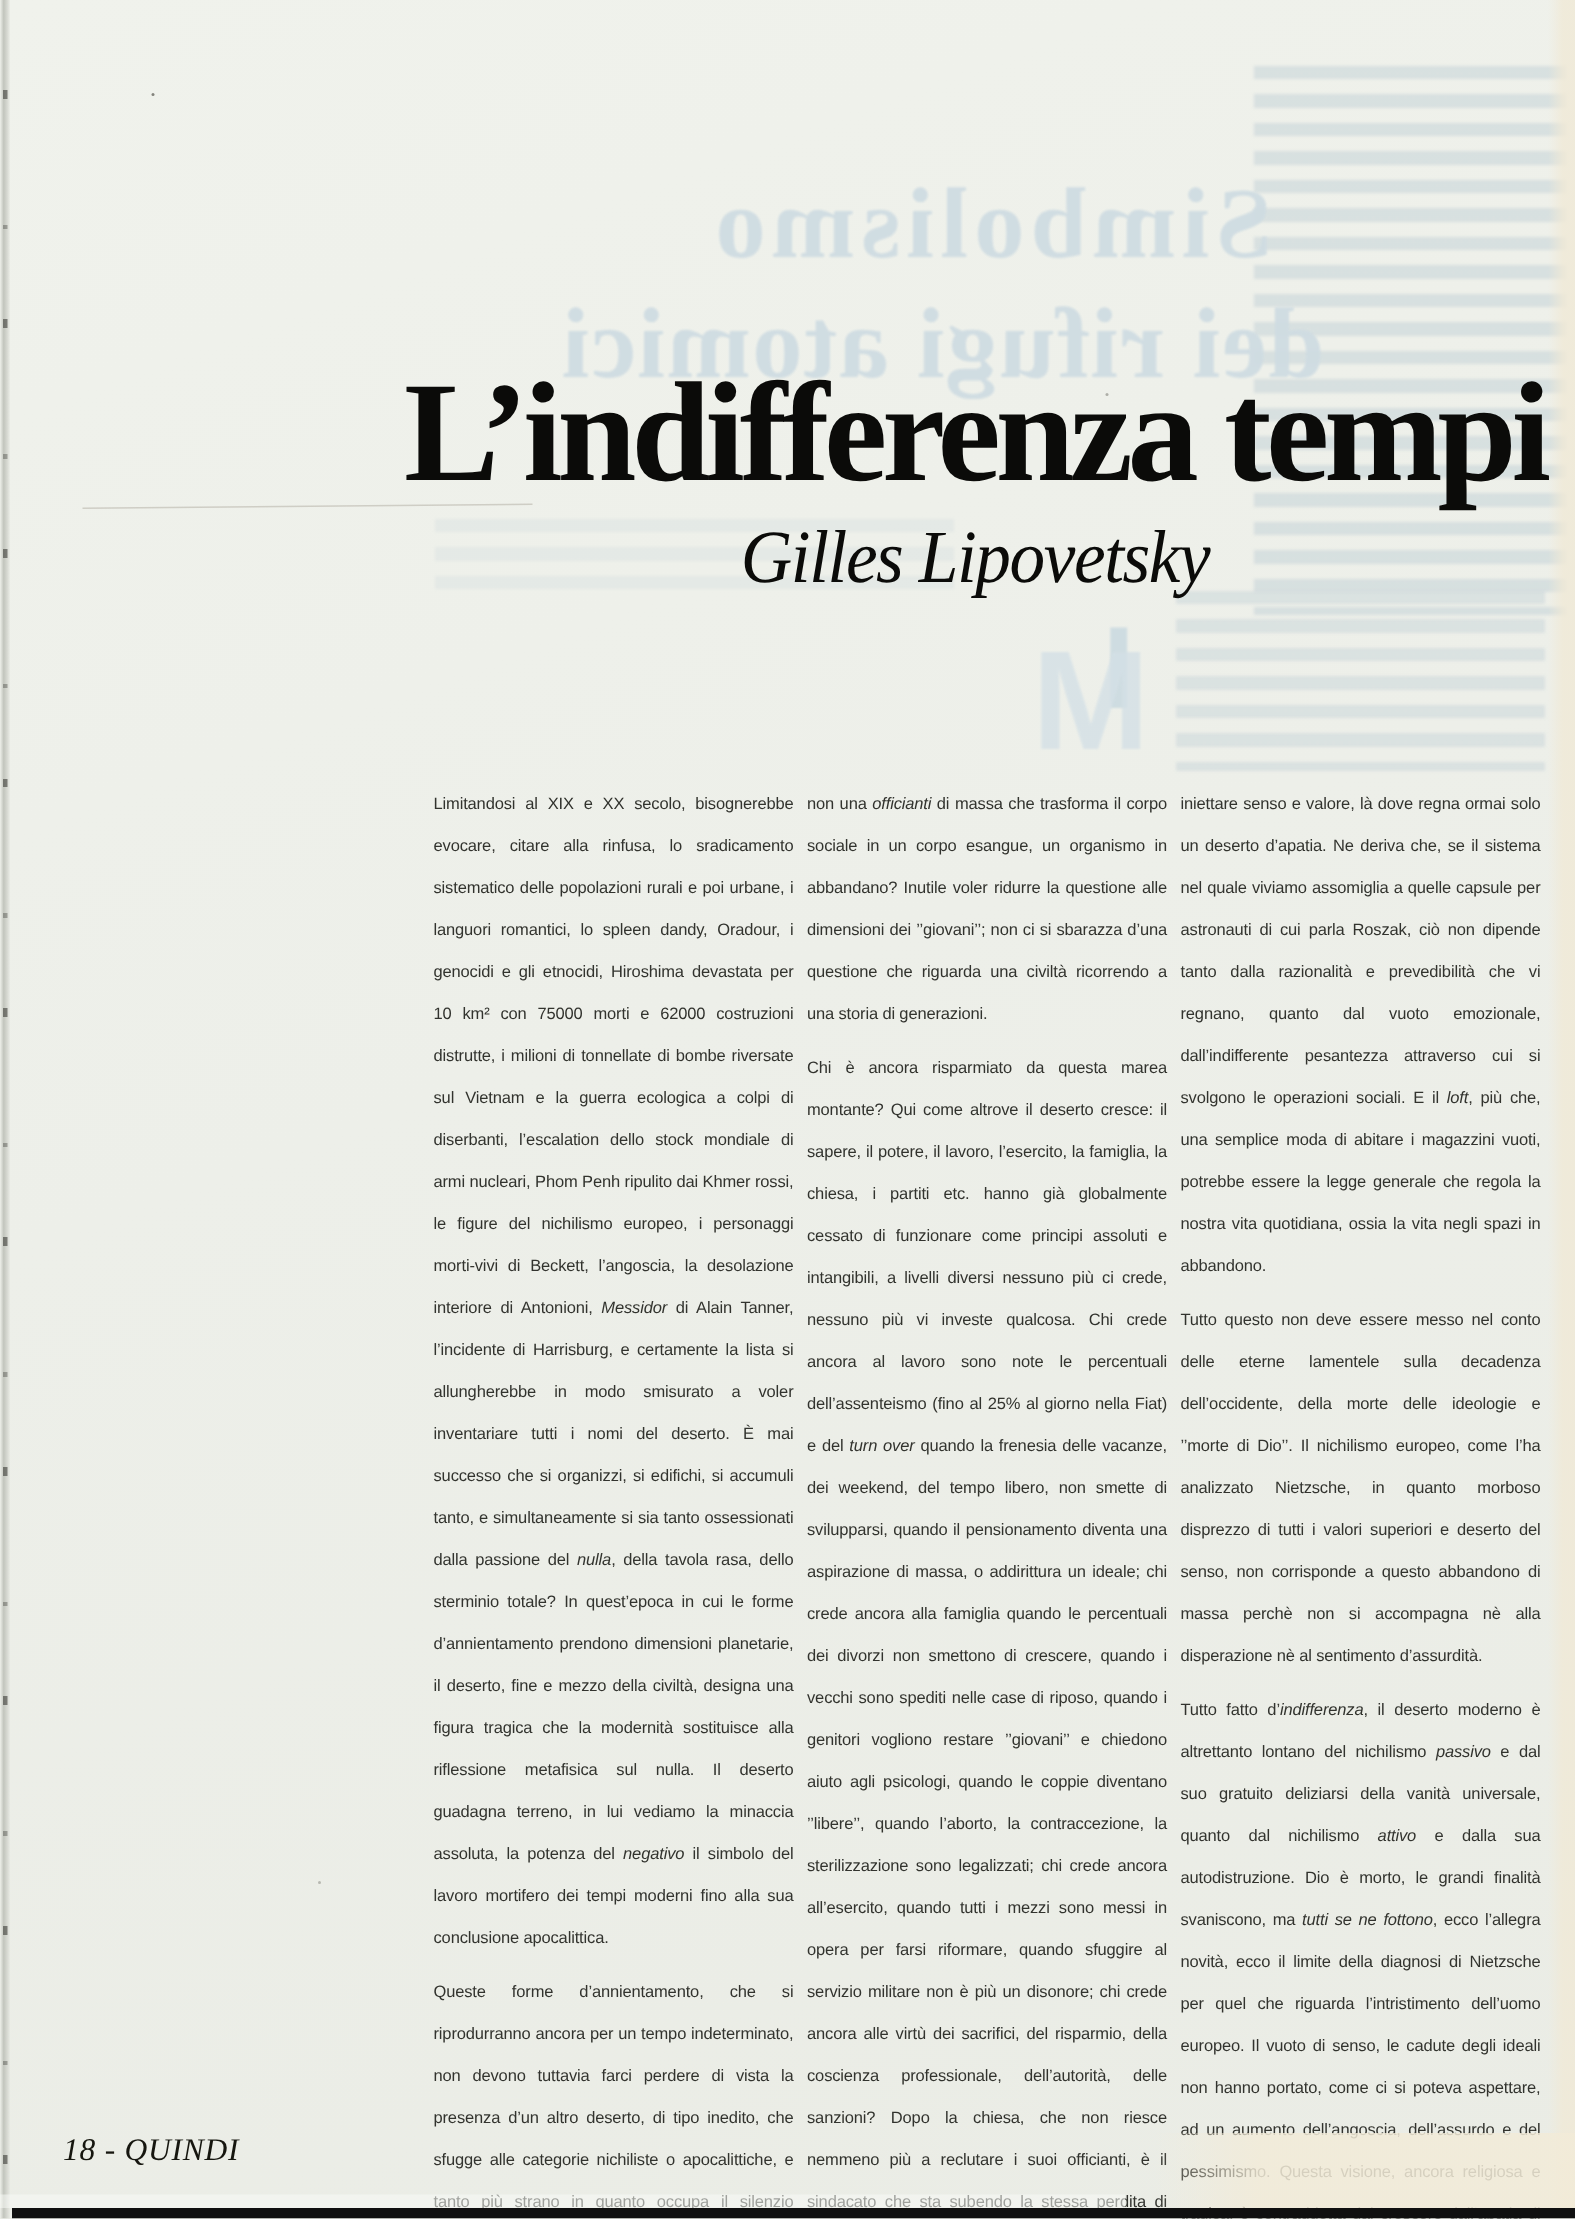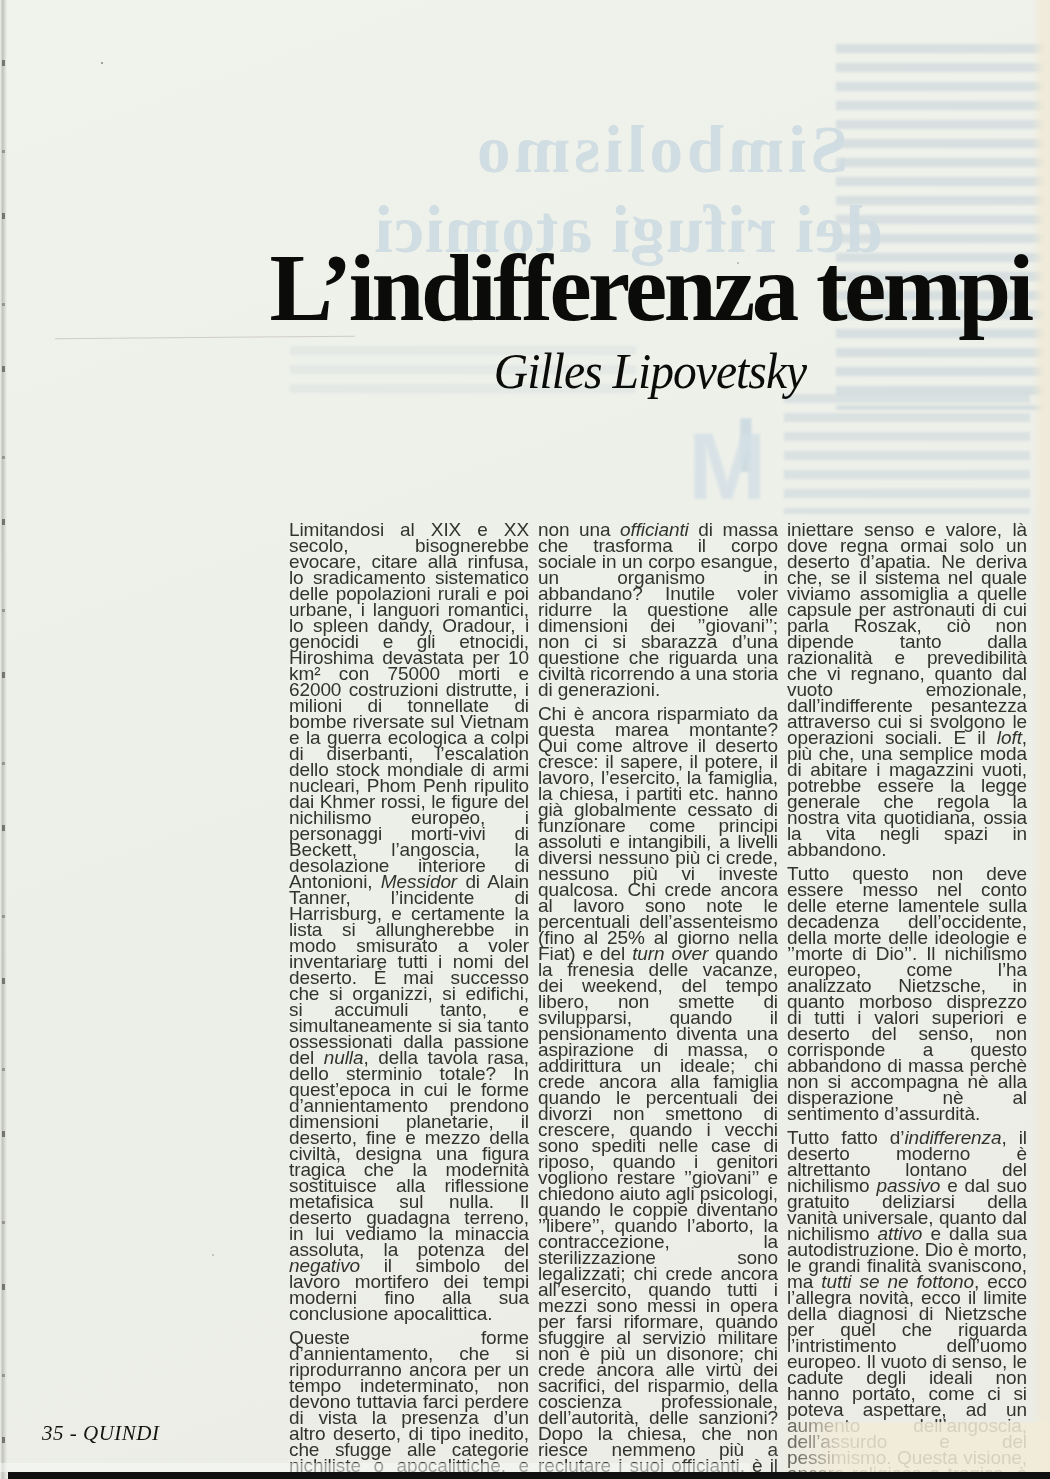--- a/index.html
+++ b/index.html
@@ -80,21 +80,21 @@
     font-size:50px;line-height:54px;letter-spacing:-1px;white-space:nowrap;
     transform:scaleX(.95);
   }
   .columns{
     position:absolute;left:289px;top:522px;width:740px;
     display:flex;gap:9px;align-items:flex-start;
   }
   .col{flex:0 0 240px;width:240px;}
   .col p{
     margin:0 0 8px 0;
-    font-size:19px;line-height:16px;letter-spacing:-.1px;
+    font-size:11px;line-height:28px;letter-spacing:-.1px;
     text-align:justify;color:#32332e;
   }
   .col p:last-child{margin-bottom:0;}
   .footer{
     position:absolute;left:42px;top:1421px;
     font-family:"Liberation Serif",serif;font-style:italic;
     font-size:21px;color:#16160f;letter-spacing:.5px;
   }
 </style>
 </head>
@@ -125,21 +125,21 @@
         <p>Chi è ancora risparmiato da questa marea montante? Qui come altrove il deserto cresce: il sapere, il potere, il lavoro, l’esercito, la famiglia, la chiesa, i partiti etc. hanno già globalmente cessato di funzionare come principi assoluti e intangibili, a livelli diversi nessuno più ci crede, nessuno più vi investe qualcosa. Chi crede ancora al lavoro sono note le percentuali dell’assenteismo (fino al 25% al giorno nella Fiat) e del <i>turn over</i> quando la frenesia delle vacanze, dei weekend, del tempo libero, non smette di svilupparsi, quando il pensionamento diventa una aspirazione di massa, o addirittura un ideale; chi crede ancora alla famiglia quando le percentuali dei divorzi non smettono di crescere, quando i vecchi sono spediti nelle case di riposo, quando i genitori vogliono restare ’’giovani’’ e chiedono aiuto agli psicologi, quando le coppie diventano ’’libere’’, quando l’aborto, la contraccezione, la sterilizzazione sono legalizzati; chi crede ancora all’esercito, quando tutti i mezzi sono messi in opera per farsi riformare, quando sfuggire al servizio militare non è più un disonore; chi crede ancora alle virtù dei sacrifici, del risparmio, della coscienza professionale, dell’autorità, delle sanzioni? Dopo la chiesa, che non riesce nemmeno più a reclutare i suoi officianti, è il sindacato che sta subendo la stessa perdita di influenza: in Francia, in trent’anni, si è passati dal 50% dei lavoratori iscritti al sindacato al 25% del giorno d’oggi. Dappertutto l’ondata d’abbandono si proroga, privando le istituzioni del loro prestigio precedente e insieme del loro potere di mobilitazione emozionale. E tuttavia il sistema funziona, le istituzioni si ripropongono e si sviluppano: ma a ruota libera, a vuoto, senza aderenza e senza senso, sempre più controllate dagli ’’specialisti’’: gli ultimi preti come direbbe Nietzsche, i soli a voler ancora</p>
       </div>
     <div class="col">
         <p>iniettare senso e valore, là dove regna ormai solo un deserto d’apatia. Ne deriva che, se il sistema nel quale viviamo assomiglia a quelle capsule per astronauti di cui parla Roszak, ciò non dipende tanto dalla razionalità e prevedibilità che vi regnano, quanto dal vuoto emozionale, dall’indifferente pesantezza attraverso cui si svolgono le operazioni sociali. E il <i>loft</i>, più che, una semplice moda di abitare i magazzini vuoti, potrebbe essere la legge generale che regola la nostra vita quotidiana, ossia la vita negli spazi in abbandono.</p>
         <p>Tutto questo non deve essere messo nel conto delle eterne lamentele sulla decadenza dell’occidente, della morte delle ideologie e ’’morte di Dio’’. Il nichilismo europeo, come l’ha analizzato Nietzsche, in quanto morboso disprezzo di tutti i valori superiori e deserto del senso, non corrisponde a questo abbandono di massa perchè non si accompagna nè alla disperazione nè al sentimento d’assurdità.</p>
         <p>Tutto fatto d’<i>indifferenza</i>, il deserto moderno è altrettanto lontano del nichilismo <i>passivo</i> e dal suo gratuito deliziarsi della vanità universale, quanto dal nichilismo <i>attivo</i> e dalla sua autodistruzione. Dio è morto, le grandi finalità svaniscono, ma <i>tutti se ne fottono</i>, ecco l’allegra novità, ecco il limite della diagnosi di Nietzsche per quel che riguarda l’intristimento dell’uomo europeo. Il vuoto di senso, le cadute degli ideali non hanno portato, come ci si poteva aspettare, ad un aumento dell’angoscia, dell’assurdo e del pessimismo. Questa visione, ancora religiosa e tragica, è contraddetta dal crescere dall’apatia di massa, rispetto alla quale le categorie di sviluppo e decadenza, d’affermazione e di negazione, di salute e di malattia non sono in grado di dir nulla. Persino il nichilismo  con i suoi surrogati d’ideali laici, ha fatto il suo tempo, e la nostra bulimia di sensazioni, di sesso, di piacere non nasconde nulla, non compensa nulla, e soprattutto non il vuoto di senso aperto dalla morte di Dio. L’indifferenza, non la disperazione metasifica. L’ideale ascetico non è più la figu-</p>
       </div>
   </div>
 
   <div class="footer">
-    <span>35 - QUINDI</span>
+    <span>18 - QUINDI</span>
   </div>
 
   <div class="scratch"></div>
   <div class="speck s1"></div>
   <div class="speck s2"></div>
   <div class="speck s3"></div>
   <div class="edge-left"></div>
   <div class="edge-right-cream"></div>
   <div class="corner-cream"></div>
   <div class="edge-bottom-light"></div>

